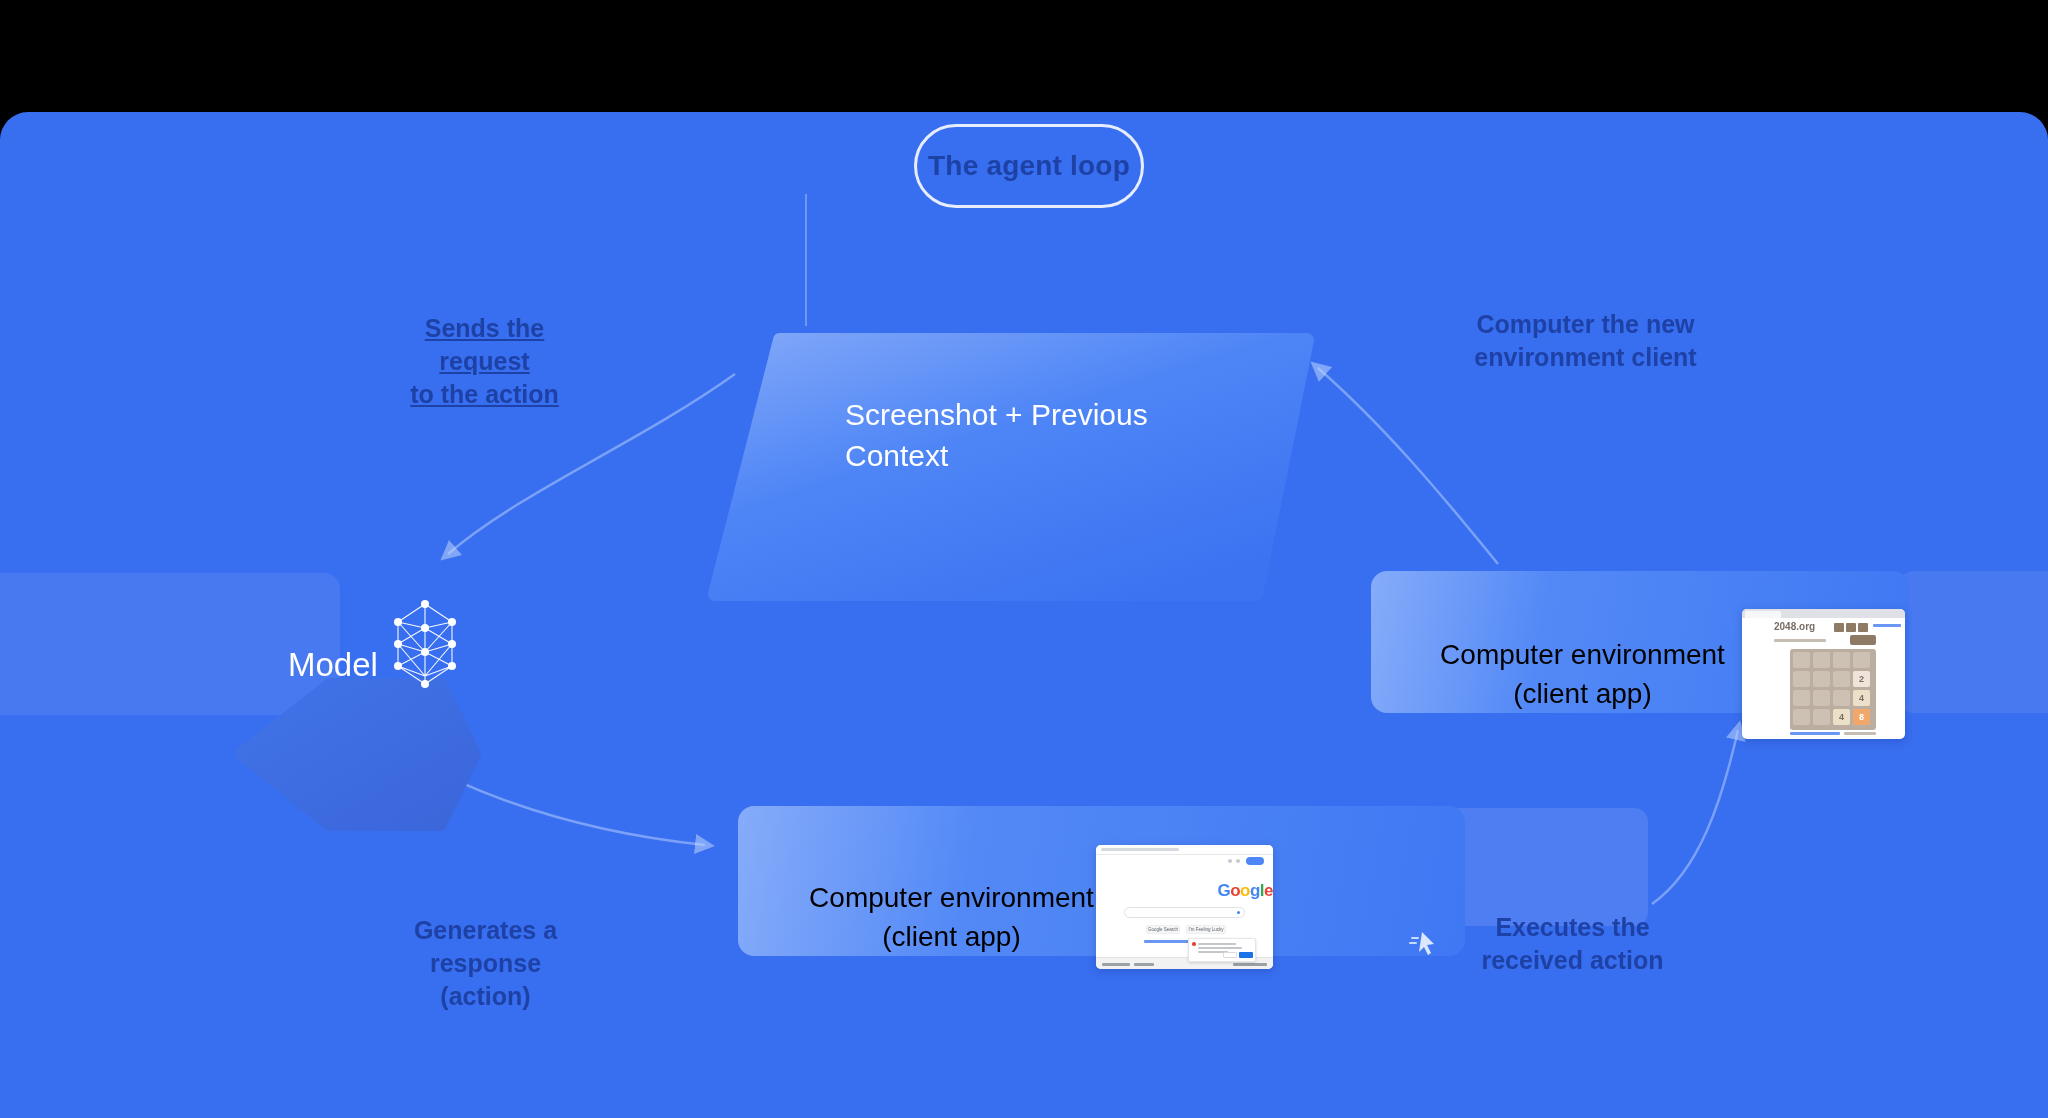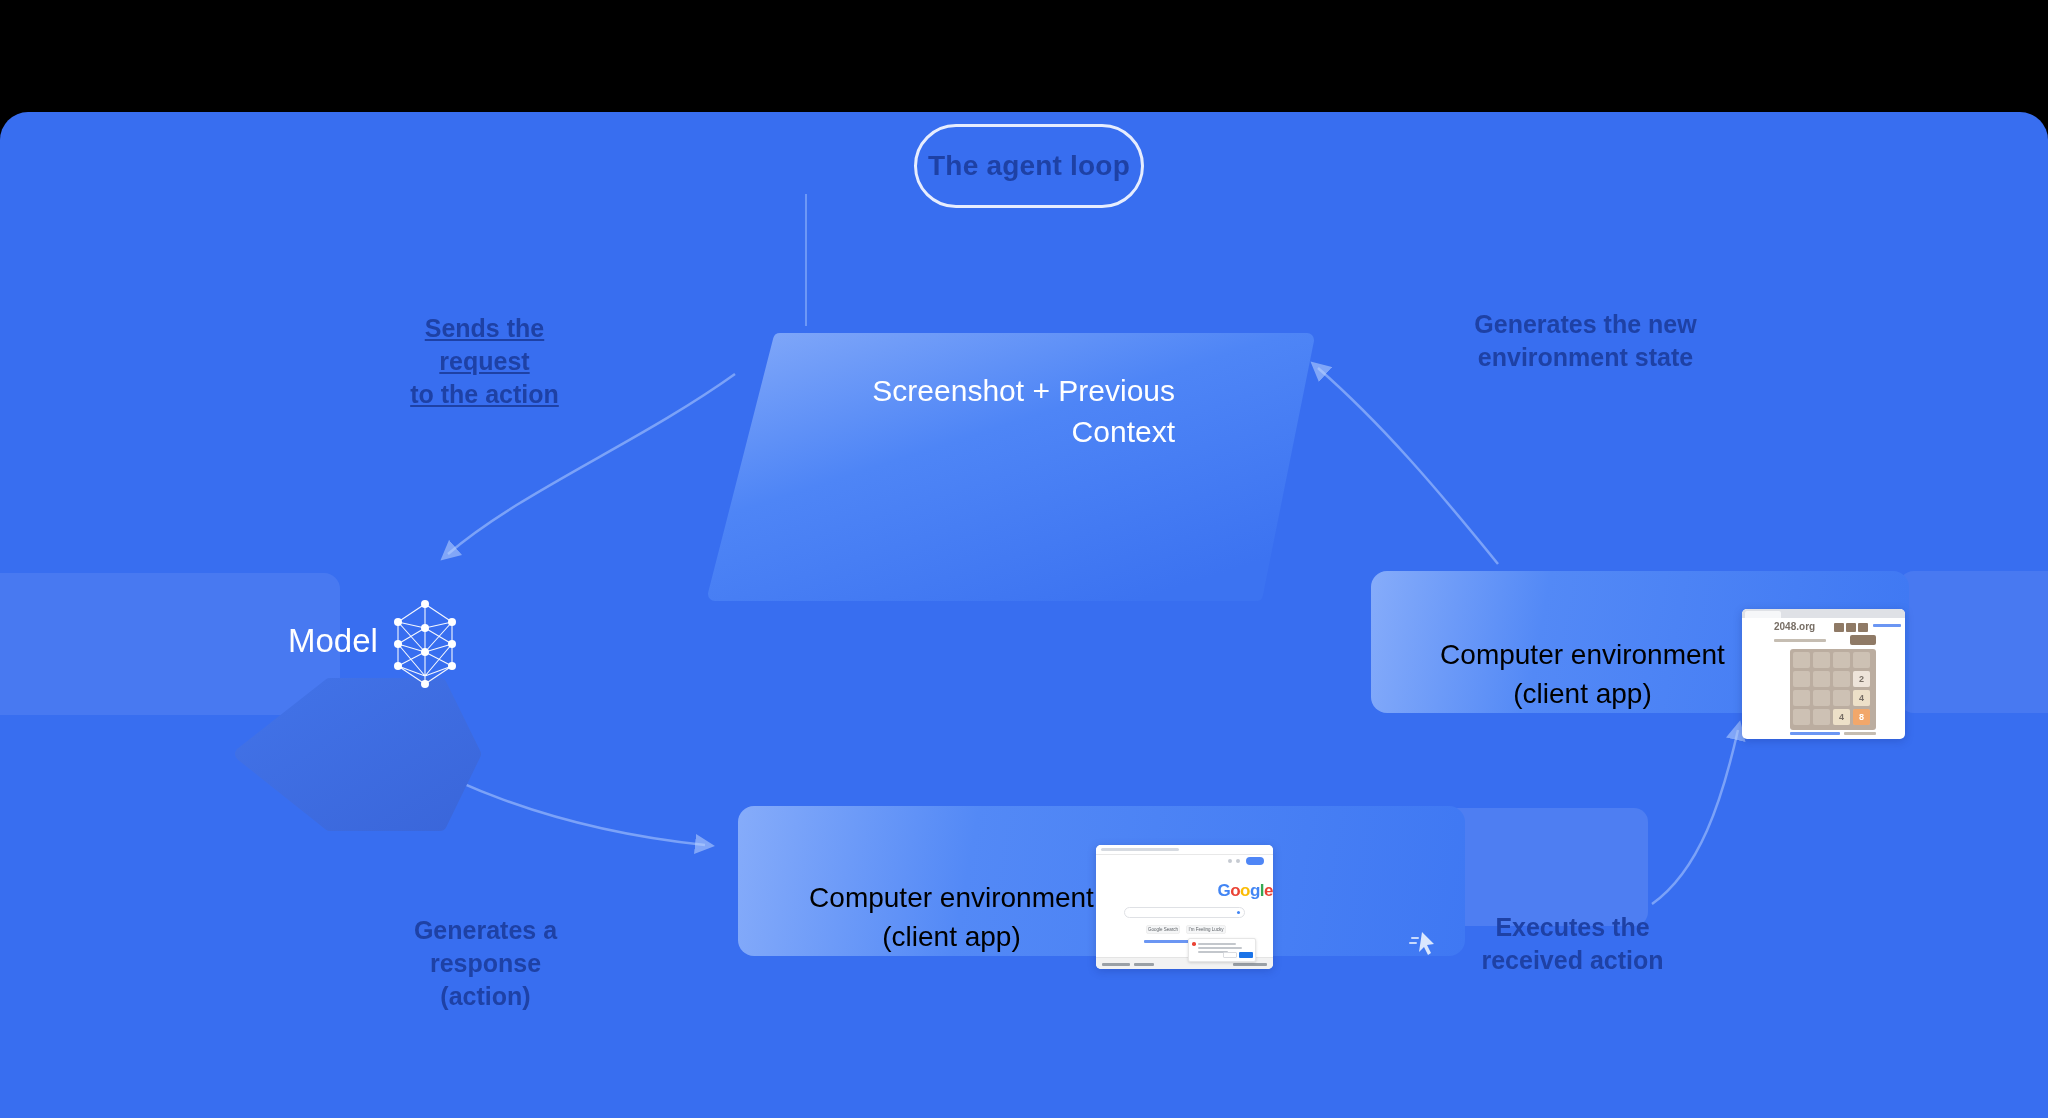--- a/index.html
+++ b/index.html
@@ -23,21 +23,21 @@
 
   
   .edge-label { position:absolute; color:#1E41A5; font-size:25px; font-weight:700;
                 line-height:33px; text-align:center; }
   .lbl-send    { left:382px;  top:200px; width:205px;text-decoration:underline; }
   .lbl-capture { left:1468px; top:196px; width:235px; }
   .lbl-generate{ left:383px;  top:802px; width:205px; }
   .lbl-execute { left:1460px; top:799px; width:225px; }
 
   
-  .node-text { position:absolute; color:#fff; text-align:right; }
+  .node-text { position:absolute; color:#fff; text-align:left;margin-top:24px; }
   .context-text { left:845px; top:258px; width:330px; font-size:30px; line-height:41px; font-weight:400; }
   .model-text   { left:288px; top:510px; font-size:33px; font-weight:400; }
   .card-label   { font-size:28px; line-height:39px; font-weight:400; }
 
   
   .env-card { position:absolute; border-radius:16px;
               background:linear-gradient(100deg,#86ACFA 0%,#5389F6 32%,#3F78F3 100%);
               display:flex; align-items:flex-end;padding-left:30px; }
   .env-right  { left:1371px; top:459px; width:538px; height:142px; }
   .env-bottom { left:738px;  top:694px; width:727px; height:150px; }
@@ -224,22 +224,22 @@
       <div class="g-cbtn-line"></div>
       <div class="g-cbtn-blue"></div>
     </div>
   </div>
 
   <div class="edge-label lbl-send">
     <div>Sends the request</div>
     <div>to the action</div>
   </div>
   <div class="edge-label lbl-capture">
-    <div>Generates the new</div>
-    <div>environment state</div>
+    <div>Computer the new</div>
+    <div>environment client</div>
   </div>
   <div class="edge-label lbl-execute">
     <div>Executes the</div>
     <div>received action</div>
   </div>
   <div class="edge-label lbl-generate">
     <div>Generates a</div>
     <div>response (action)</div>
   </div>
 

